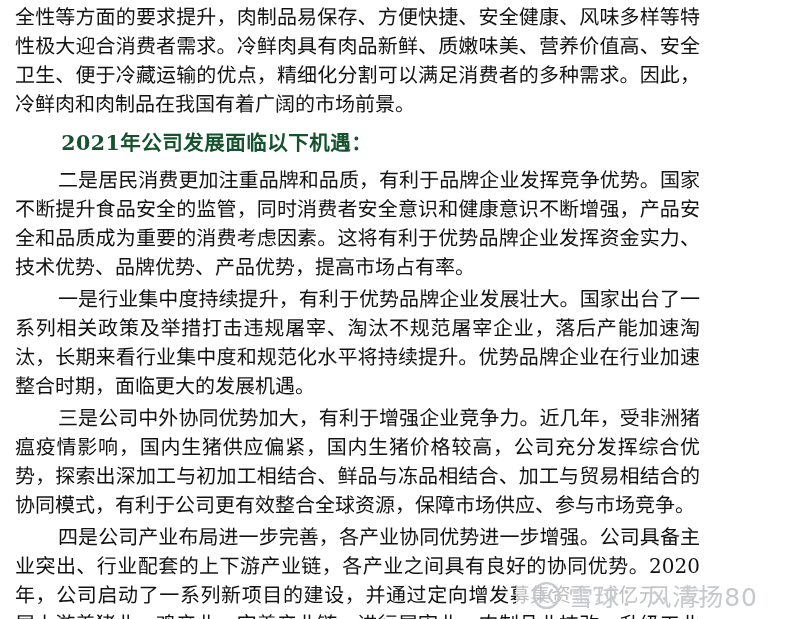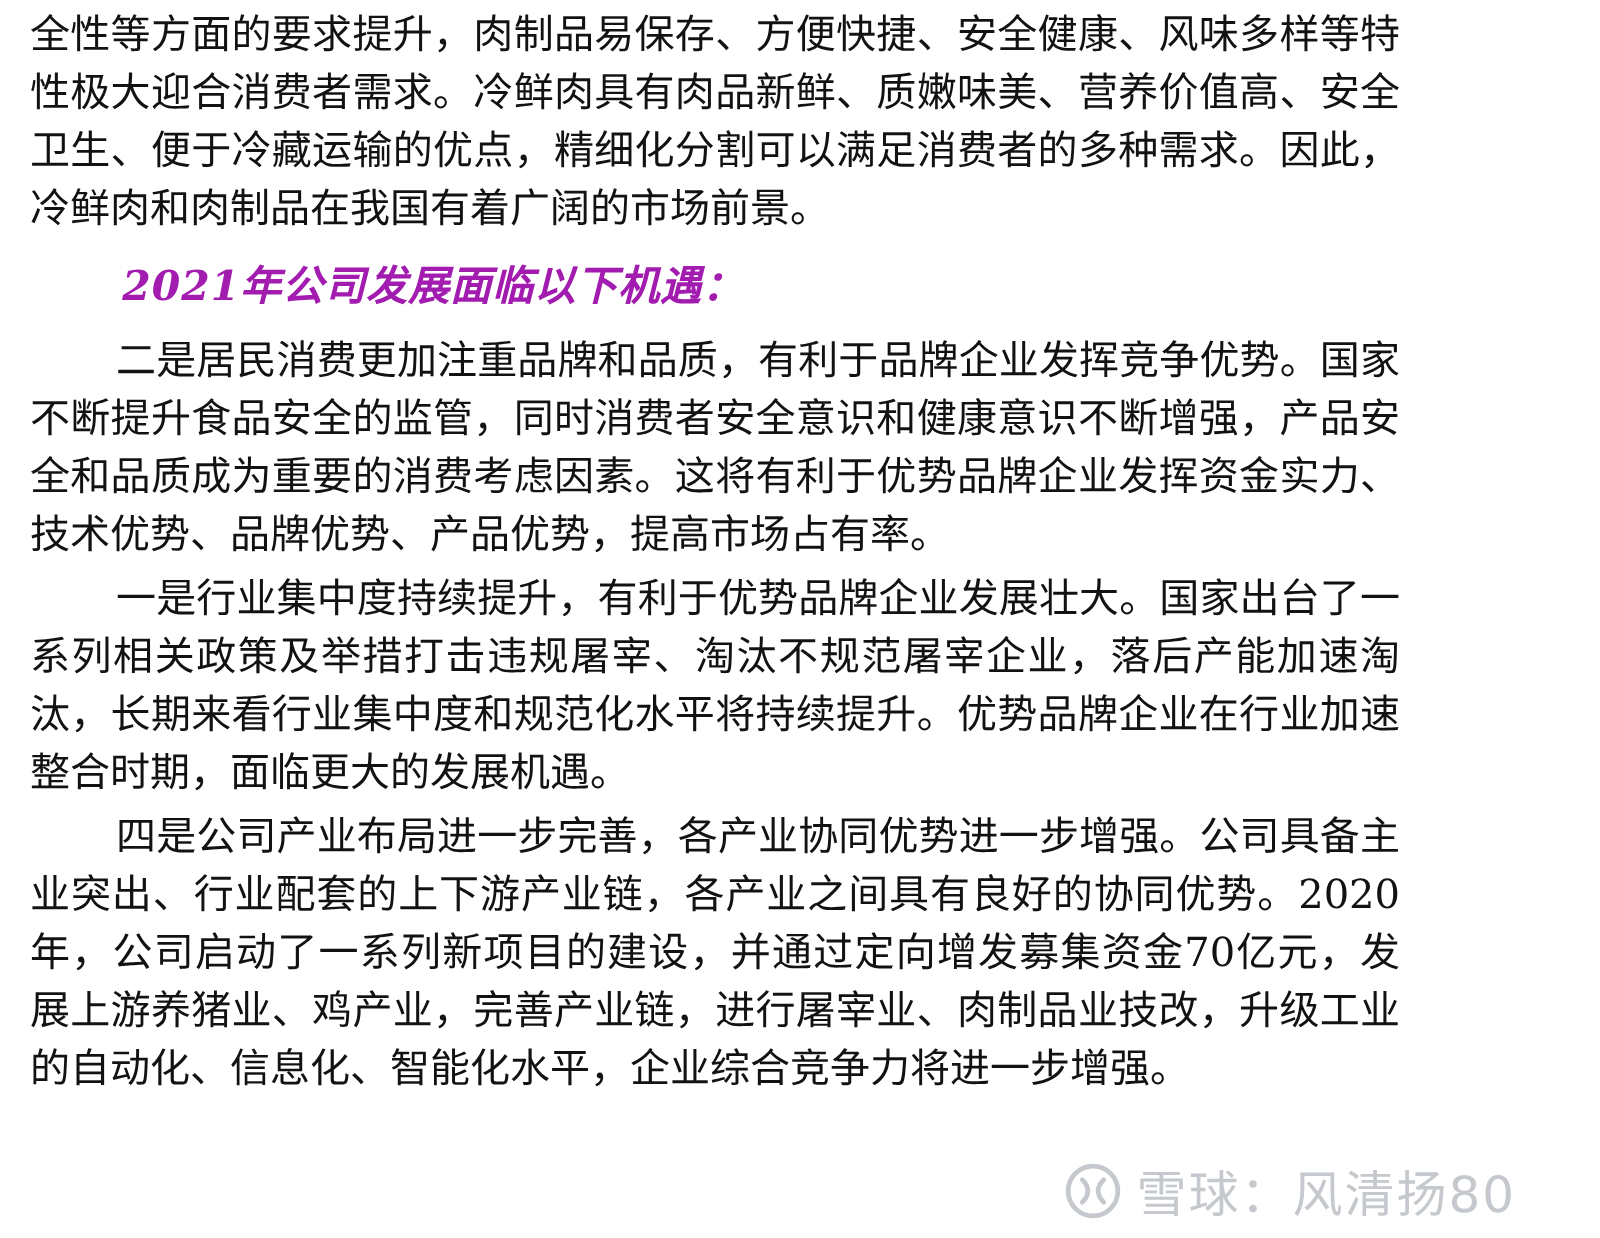--- a/index.html
+++ b/index.html
@@ -38,22 +38,21 @@
   p.intro-para {
     margin: 0 0 3px 0;
     text-indent: 0;
   }
   h3.section-heading {
     font-size: 20.5px;
     font-weight: bold;
     margin: 10px 0 8px 0;
     padding-left: 2.25em;
     letter-spacing: 0.5px;
-    color: #a21caf;
-    font-style: italic;
+    color: #14532d;
   }
   .watermark {
     position: absolute;
     right: 26px;
     bottom: 4px;
     display: flex;
     align-items: center;
     gap: 7px;
     color: #c5c9cd;
     background: rgba(255, 255, 255, 0.72);
@@ -77,20 +76,21 @@
 <div class="page doc-text">
 
   <p class="intro-para">全性等方面的要求提升，肉制品易保存、方便快捷、安全健康、风味多样等特性极大迎合消费者需求。冷鲜肉具有肉品新鲜、质嫩味美、营养价值高、安全卫生、便于冷藏运输的优点，精细化分割可以满足消费者的多种需求。因此，冷鲜肉和肉制品在我国有着广阔的市场前景。</p>
 
   <h3 class="section-heading">2021年公司发展面临以下机遇：</h3>
 
   <p class="body-para">二是居民消费更加注重品牌和品质，有利于品牌企业发挥竞争优势。国家不断提升食品安全的监管，同时消费者安全意识和健康意识不断增强，产品安全和品质成为重要的消费考虑因素。这将有利于优势品牌企业发挥资金实力、技术优势、品牌优势、产品优势，提高市场占有率。</p>
 
   <p class="body-para">一是行业集中度持续提升，有利于优势品牌企业发展壮大。国家出台了一系列相关政策及举措打击违规屠宰、淘汰不规范屠宰企业，落后产能加速淘汰，长期来看行业集中度和规范化水平将持续提升。优势品牌企业在行业加速整合时期，面临更大的发展机遇。</p>
 
+  <p class="body-para">三是公司中外协同优势加大，有利于增强企业竞争力。近几年，受非洲猪瘟疫情影响，国内生猪供应偏紧，国内生猪价格较高，公司充分发挥综合优势，探索出深加工与初加工相结合、鲜品与冻品相结合、加工与贸易相结合的协同模式，有利于公司更有效整合全球资源，保障市场供应、参与市场竞争。</p>
 
   <p class="body-para">四是公司产业布局进一步完善，各产业协同优势进一步增强。公司具备主业突出、行业配套的上下游产业链，各产业之间具有良好的协同优势。2020年，公司启动了一系列新项目的建设，并通过定向增发募集资金70亿元，发展上游养猪业、鸡产业，完善产业链，进行屠宰业、肉制品业技改，升级工业的自动化、信息化、智能化水平，企业综合竞争力将进一步增强。</p>
 
 </div>
 
 <div class="watermark">
   <span>
     <svg width="29" height="29" viewBox="0 0 28 28" fill="none" stroke="#c5c9cd" stroke-linecap="round">
       <circle cx="14" cy="14" r="12" stroke-width="2.3"></circle>
       <path d="M8.8 8.6 C12.4 12 12.4 16 8.8 19.4" stroke-width="2.3"></path>

